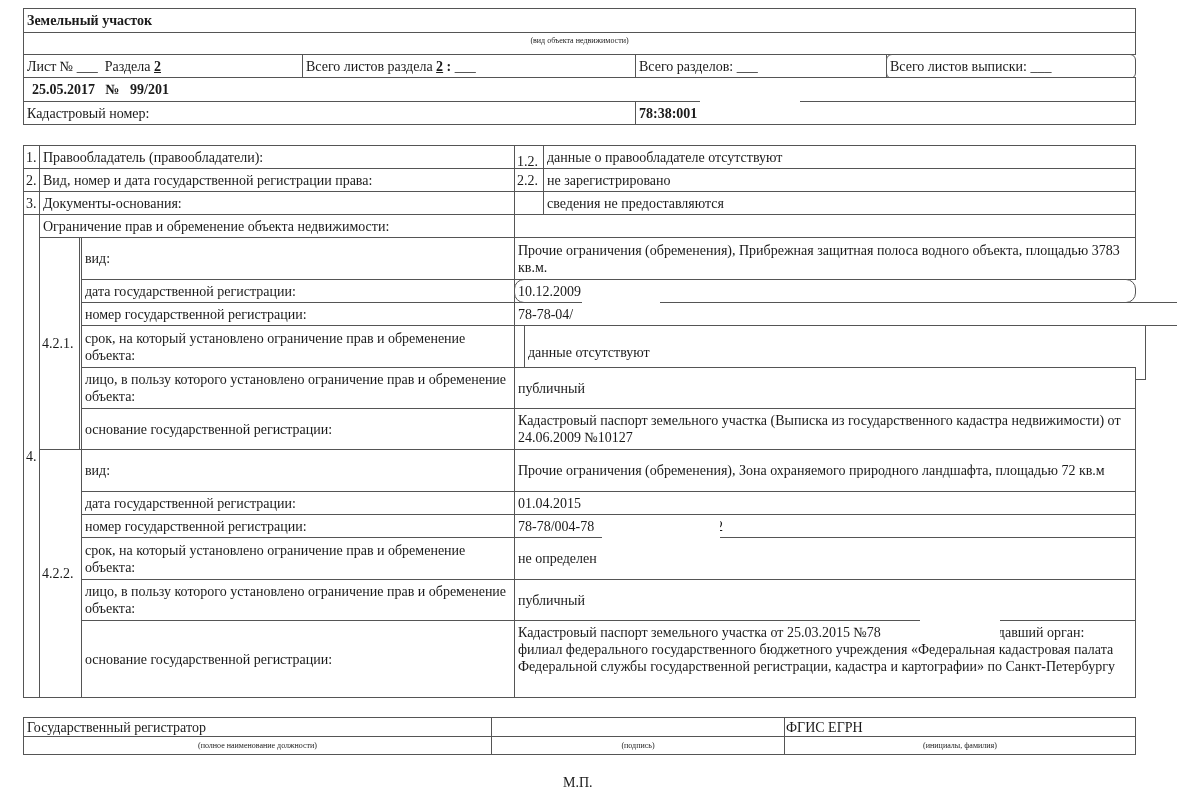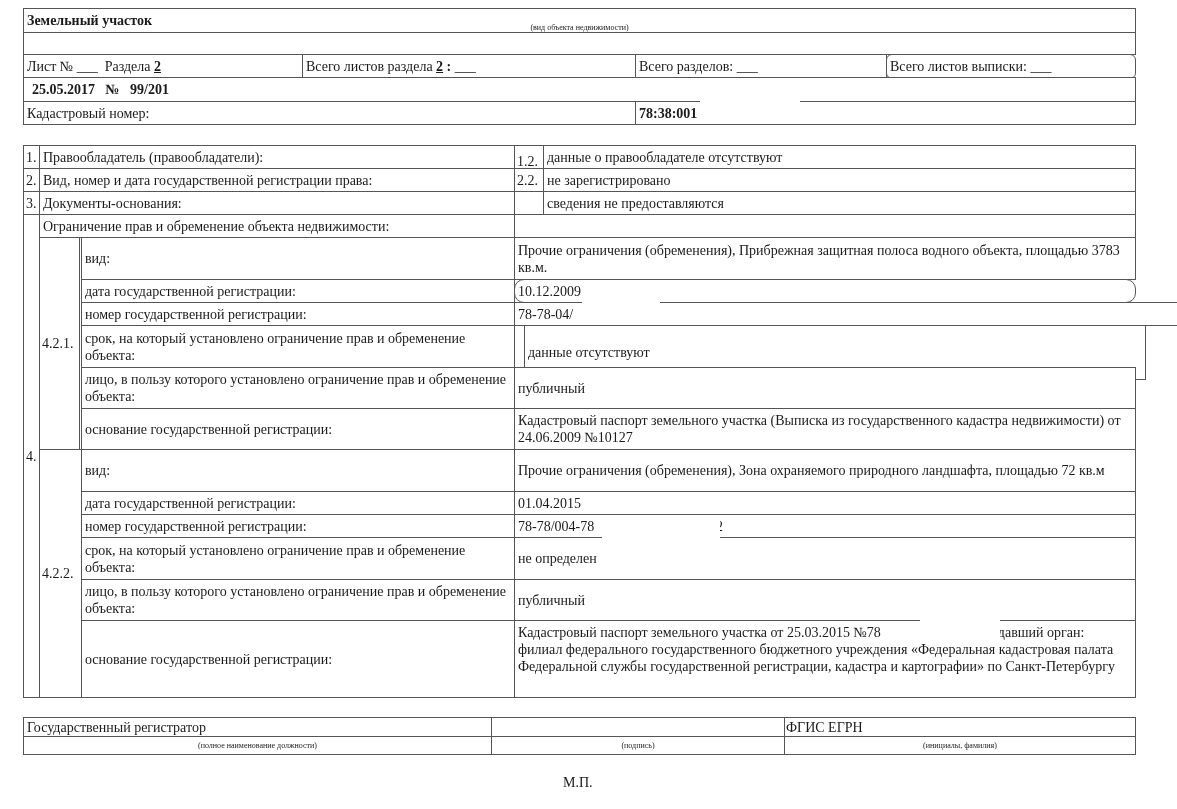--- a/index.html
+++ b/index.html
@@ -12,21 +12,21 @@
   .u { text-decoration:underline; font-weight:bold; }
   .redact { position:absolute; background:#ffffff; }
   .stamp { position:absolute; font-size:14px; }
 </style>
 </head>
 <body>
 
 <div class="cell bold" style="left:23px;top:8px;width:1113px;height:25px;">
   <span>Земельный участок</span>
 </div>
-<div class="cell tiny" style="left:23px;top:32px;width:1113px;height:23px;align-items:flex-end;padding-bottom:18px;">
+<div class="cell tiny" style="left:23px;top:32px;width:1113px;height:23px;align-items:flex-end;padding-bottom:5px;">
   <span>(вид объекта недвижимости)</span>
 </div>
 <div class="cell" style="left:23px;top:54px;width:280px;height:24px;">
   <span>Лист №</span>&nbsp;<span>___</span>&nbsp;&nbsp;<span>Раздела</span>&nbsp;<span class="u">2</span>
 </div>
 <div class="cell" style="left:302px;top:54px;width:334px;height:24px;">
   <span>Всего листов раздела</span>&nbsp;<span class="u">2</span>&nbsp;<span class="bold">:</span>&nbsp;<span>___</span>
 </div>
 <div class="cell" style="left:635px;top:54px;width:252px;height:24px;">
   <span>Всего разделов:</span>&nbsp;<span>___</span>

